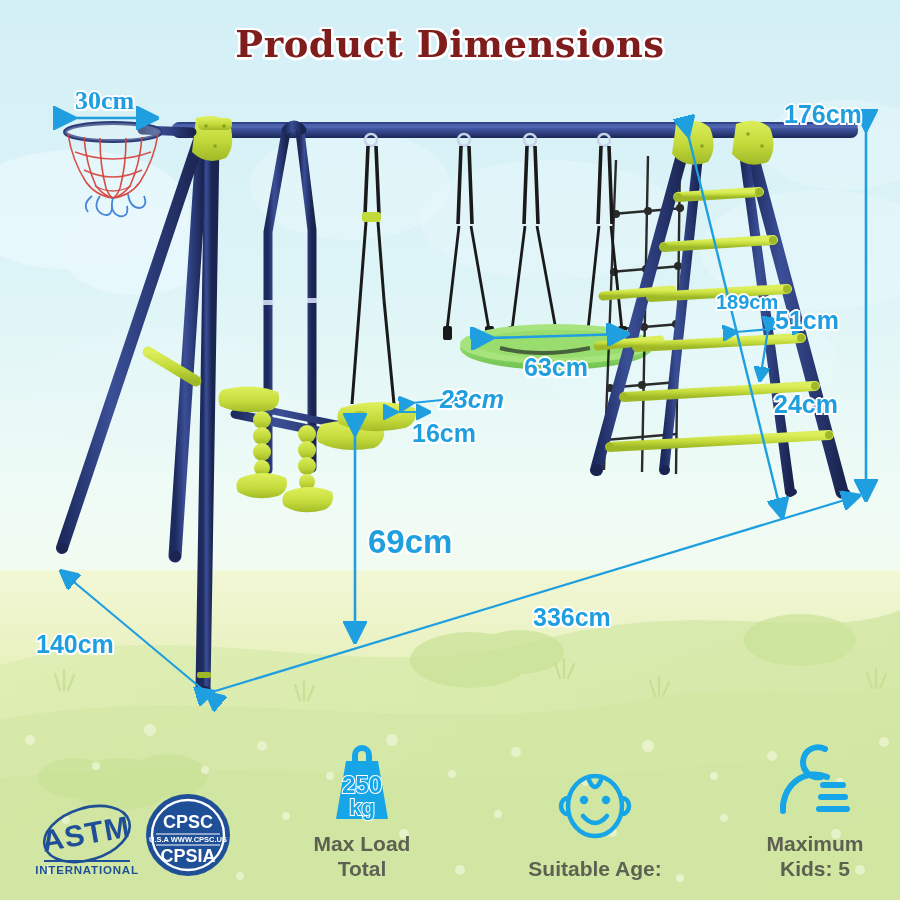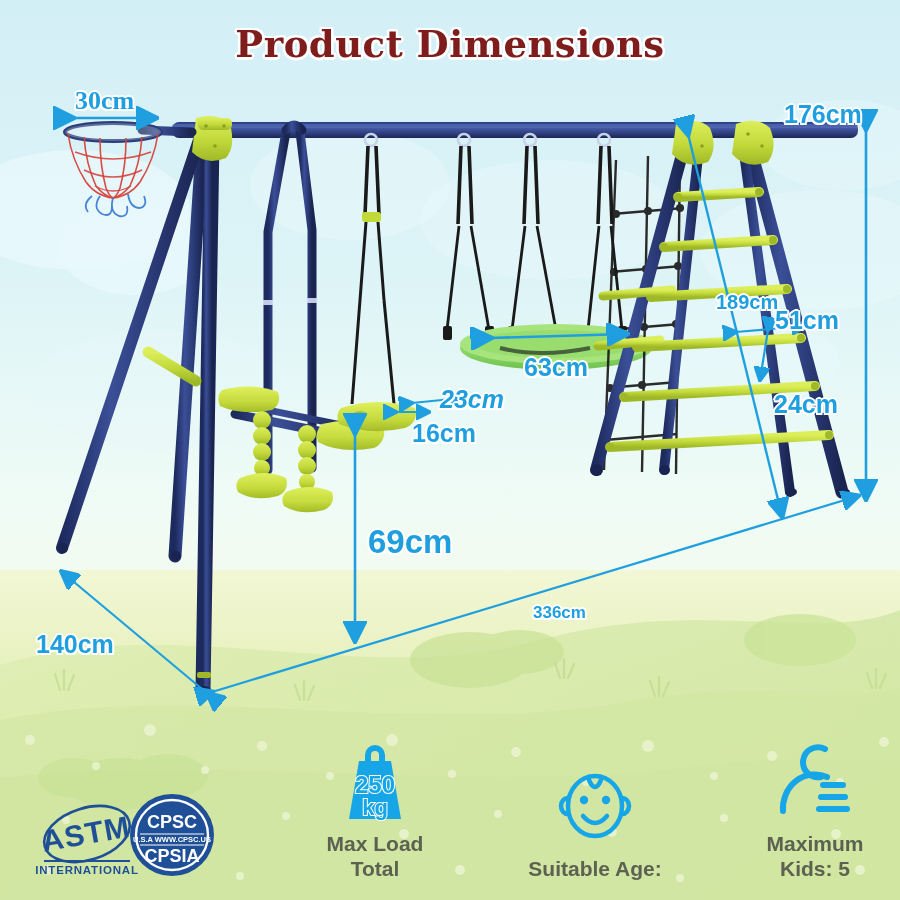--- a/index.html
+++ b/index.html
@@ -401,48 +401,48 @@
   <div id="dim-labels">
       <div class="dim" style="left: 75px; top: 86px; font-size: 26px; font-family: Liberation Serif, serif;">30cm</div>
       <div class="dim" style="left: 784px; top: 100px; font-size: 25px;">176cm</div>
       <div class="dim" style="left: 716px; top: 249px; font-size: 20px; margin-top: 42px;">189cm</div>
       <div class="dim" style="left: 775px; top: 306px; font-size: 25px;">51cm</div>
       <div class="dim" style="left: 774px; top: 390px; font-size: 25px;">24cm</div>
       <div class="dim" style="left: 524px; top: 353px; font-size: 25px;">63cm</div>
       <div class="dim" style="left: 440px; top: 385px; font-size: 25px; font-style: italic;">23cm</div>
       <div class="dim" style="left: 412px; top: 419px; font-size: 25px;">16cm</div>
       <div class="dim" style="left: 368px; top: 523px; font-size: 33px;">69cm</div>
-      <div class="dim" style="left: 533px; top: 603px; font-size: 17px;">336cm</div>
+      <div class="dim" style="left: 533px; top: 603px; font-size: 25px;">336cm</div>
       <div class="dim" style="left: 36px; top: 630px; font-size: 25px;">140cm</div>
     </div>
 
   <div class="infobar">
 
     <div class="badge" style="left:32px;bottom:22px;">
       <svg width="110" height="84" viewBox="0 0 110 84">
         <ellipse cx="55" cy="40" rx="44" ry="26" fill="none" stroke="#1f4f96" stroke-width="2.6" transform="rotate(-17 55 40)"></ellipse>
         <text x="55" y="50" text-anchor="middle" font-family="Liberation Sans, sans-serif" font-size="30" font-weight="bold" fill="#1f4f96" transform="rotate(-10 55 46)" letter-spacing="1">ASTM</text>
         <line x1="12" y1="67" x2="98" y2="67" stroke="#1f4f96" stroke-width="2"></line>
         <text x="55" y="80" text-anchor="middle" font-family="Liberation Sans, sans-serif" font-size="11.5" font-weight="bold" fill="#1f4f96" letter-spacing=".8">INTERNATIONAL</text>
       </svg>
     </div>
 
-    <div class="badge" style="left:124px;bottom:22px;">
+    <div class="badge" style="left:140px;bottom:22px;">
       <svg width="96" height="86" viewBox="0 0 96 86">
         <ellipse cx="48" cy="43" rx="42" ry="41" fill="#1f4f96"></ellipse>
         <ellipse cx="48" cy="43" rx="36" ry="35" fill="none" stroke="#ffffff" stroke-width="2.4"></ellipse>
         <text x="48" y="36" text-anchor="middle" font-family="Liberation Sans, sans-serif" font-size="18" font-weight="bold" fill="#ffffff">CPSC</text>
         <line x1="16" y1="42" x2="80" y2="42" stroke="#ffffff" stroke-width="1"></line>
         <text x="48" y="50" text-anchor="middle" font-family="Liberation Sans, sans-serif" font-size="7.5" font-weight="bold" fill="#ffffff">U.S.A  WWW.CPSC.US</text>
         <line x1="16" y1="53" x2="80" y2="53" stroke="#ffffff" stroke-width="1"></line>
         <text x="48" y="70" text-anchor="middle" font-family="Liberation Sans, sans-serif" font-size="18" font-weight="bold" fill="#ffffff">CPSIA</text>
       </svg>
     </div>
 
-    <div class="feat" style="left:300px;bottom:18px;width:150px;">
+    <div class="feat" style="left:287px;bottom:18px;width:150px;">
       <svg width="80" height="92" viewBox="0 0 80 92" style="margin:0 auto 4px;">
         <path d="M30,20 a10,10 0 0 1 20,0 v6 h-6 v-6 a4,4 0 0 0 -8,0 v6 h-6 z" fill="#16a6e8"></path>
         <path d="M24,26 h32 l10,58 h-52 z" fill="#16a6e8"></path>
         <text x="40" y="58" text-anchor="middle" font-family="Liberation Sans, sans-serif" font-size="24" font-weight="bold" fill="#16a6e8" stroke="#ffffff" stroke-width="2" paint-order="stroke">250</text>
         <text x="40" y="80" text-anchor="middle" font-family="Liberation Sans, sans-serif" font-size="22" font-weight="bold" fill="#16a6e8" stroke="#ffffff" stroke-width="2" paint-order="stroke">kg</text>
       </svg>
       <div class="flabel">Max Load</div>
       <div class="flabel">Total</div>
     </div>
 

